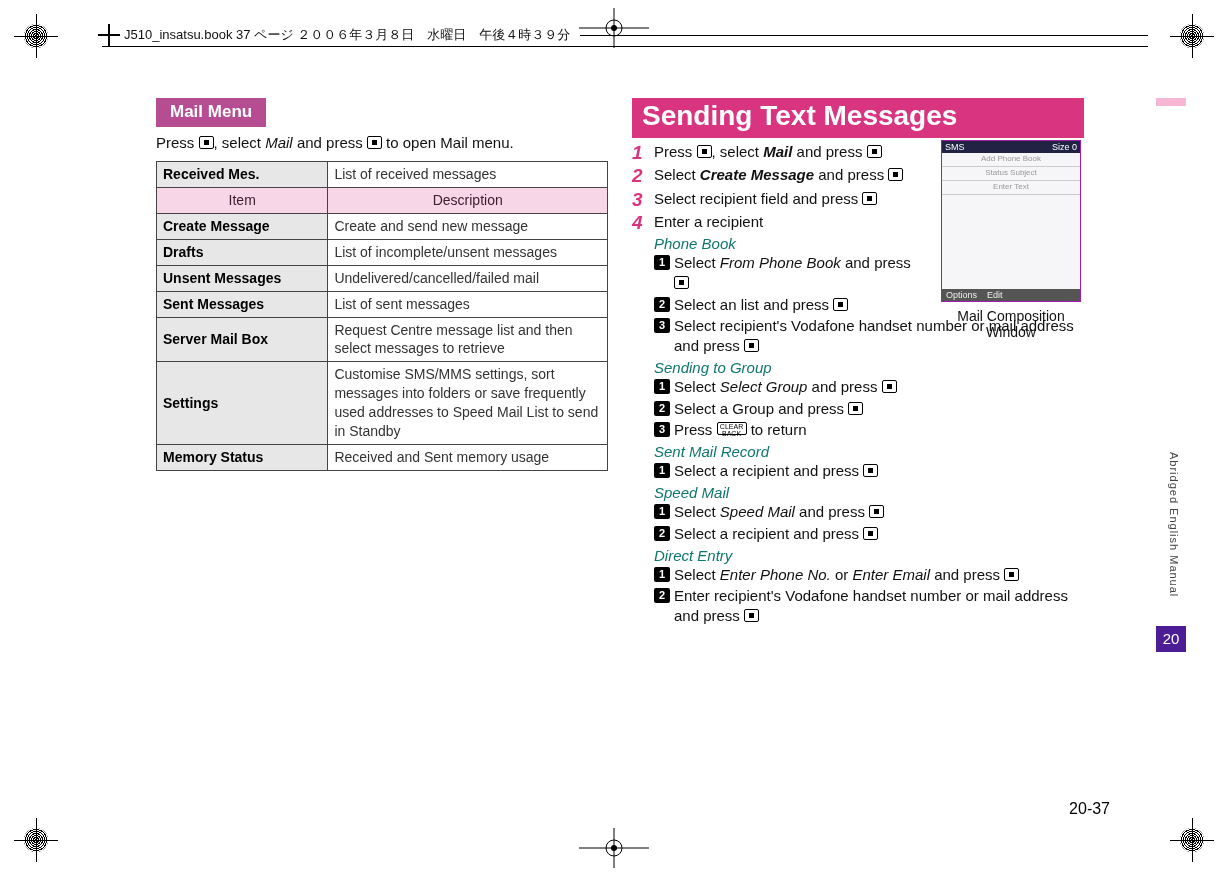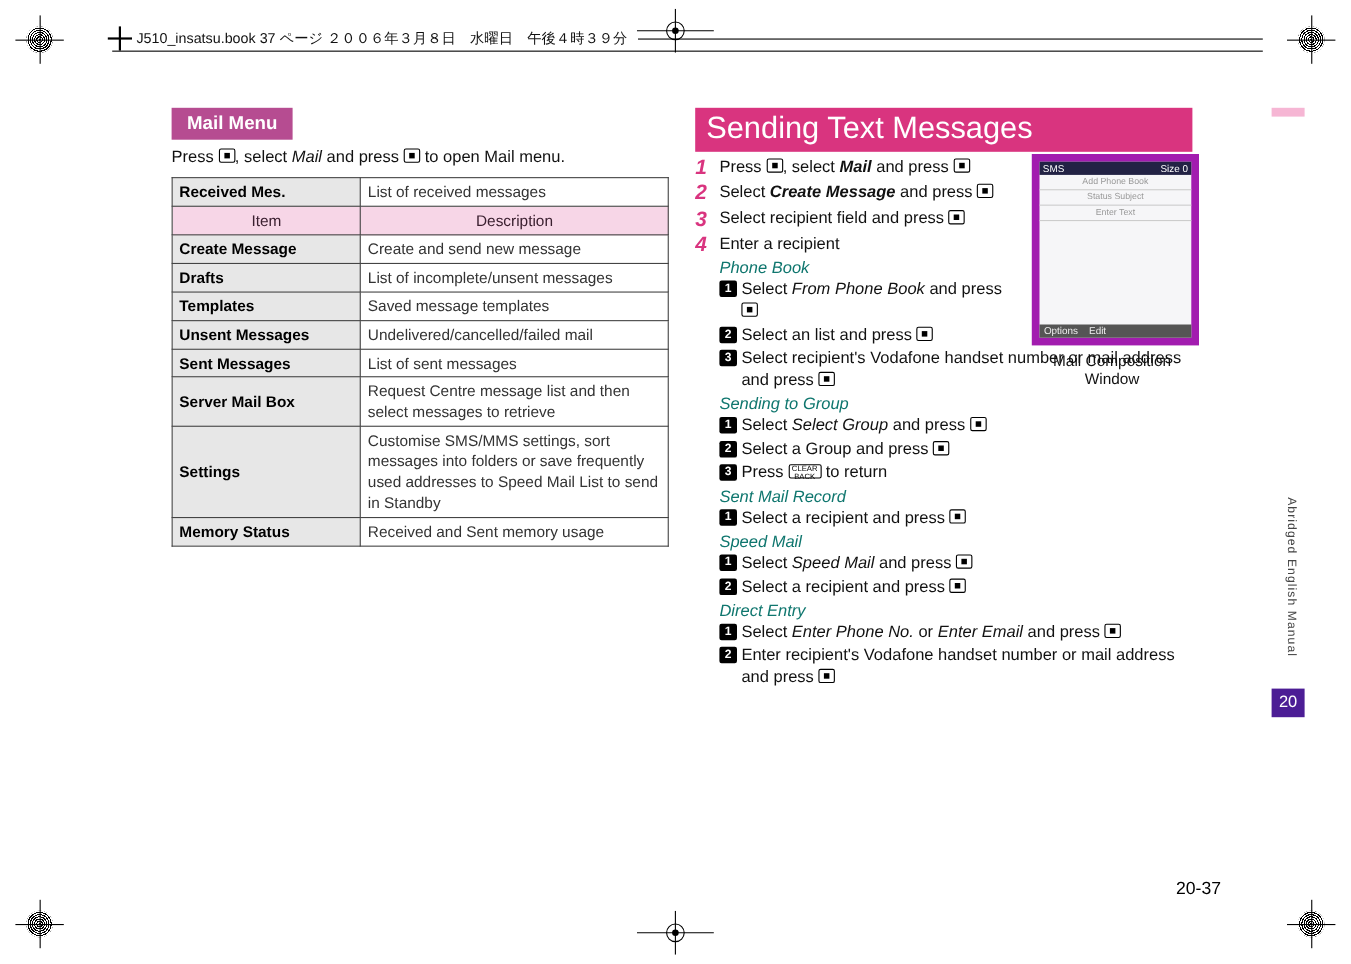--- a/index.html
+++ b/index.html
@@ -162,21 +162,21 @@
     font-weight: bold;
     font-family: Arial, sans-serif;
     width: 38%;
     color: #000;
   }
   table.mail td:last-child { color: #333; }
 
   .title-box {
     background: #d9347f;
     color: #fff;
-    font-weight: normal;
+    font-weight: bold;
     font-size: 28px;
     padding: 2px 12px 6px 10px;
     line-height: 1.15;
     margin-bottom: 4px;
   }
 
   .step {
     position: relative;
     padding-left: 22px;
     margin: 3px 0;
@@ -226,21 +226,21 @@
     position: absolute;
     right: 0;
     top: 42px;
     width: 146px;
     text-align: center;
     font-size: 14px;
   }
   .phone-fig .screen {
     width: 138px;
     height: 160px;
-    border: 7px solid #a21caf;
+    border: 1px solid #a21caf;
     margin: 0 auto 6px auto;
     background: #f6f6f8;
     display: flex;
     flex-direction: column;
     font-size: 8px;
     color: #777;
   }
   .phone-fig .topbar { background: #224; color:#fff; font-size:9px; display:flex; justify-content:space-between; padding:1px 3px; }
   .phone-fig .row { border-bottom: 1px solid #ccc; padding: 1px 6px; height: 11px; color:#999; text-align:center; }
   .phone-fig .body { flex: 1; }
@@ -362,24 +362,20 @@
         </tr>
         <tr>
               <td>Create Message</td>
               <td>Create and send new message</td>
             </tr>
         <tr>
               <td>Drafts</td>
               <td>List of incomplete/unsent messages</td>
             </tr>
         <tr>
-              <td>Templates</td>
-              <td>Saved message templates</td>
-            </tr>
-        <tr>
               <td>Unsent Messages</td>
               <td>Undelivered/cancelled/failed mail</td>
             </tr>
         <tr>
               <td>Sent Messages</td>
               <td>List of sent messages</td>
             </tr>
         <tr>
               <td>Server Mail Box</td>
               <td>Request Centre message list and then select messages to retrieve</td>

